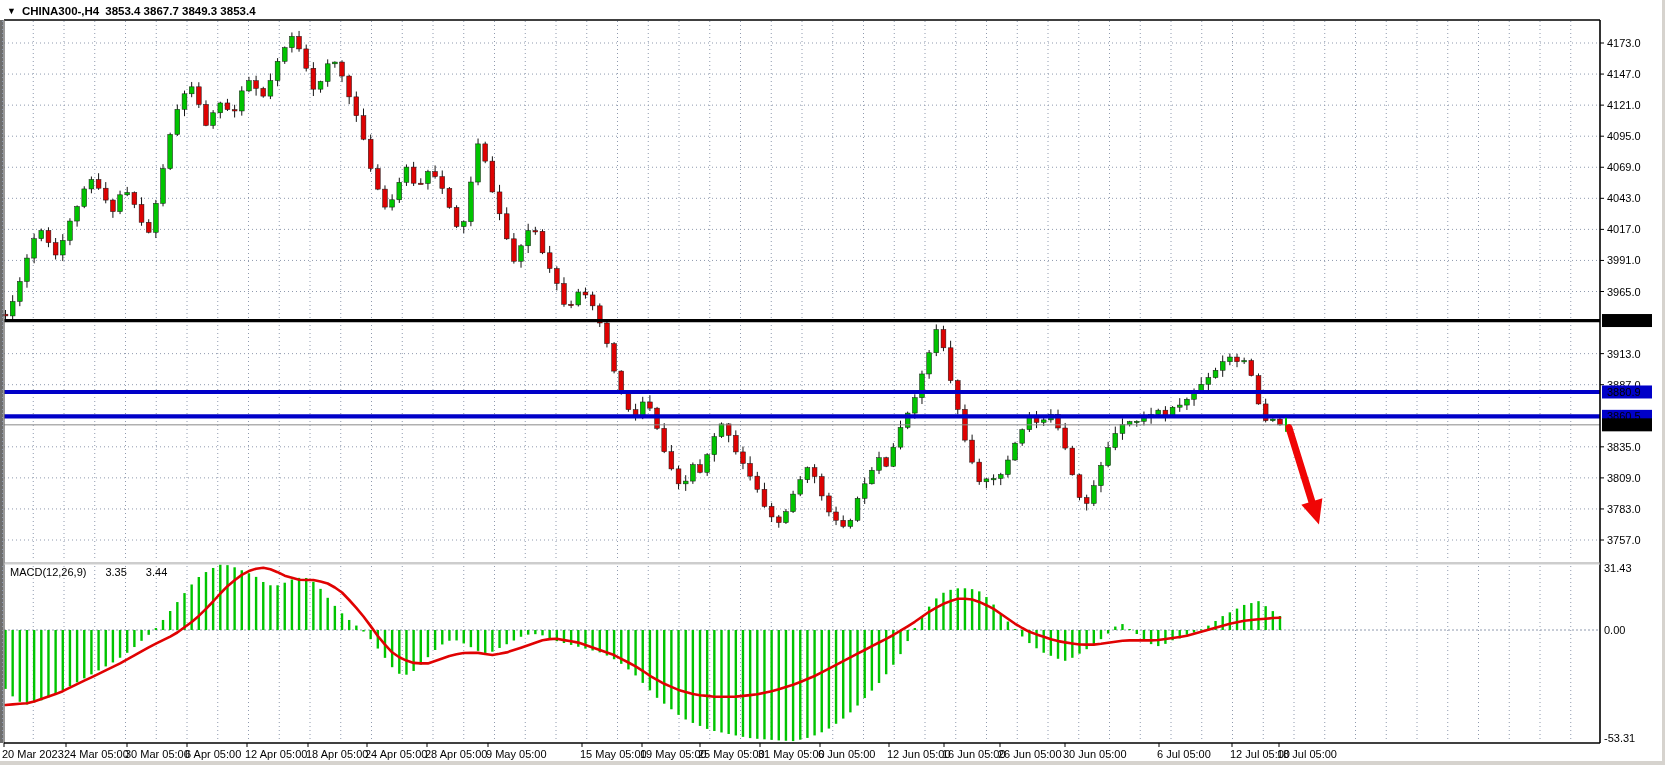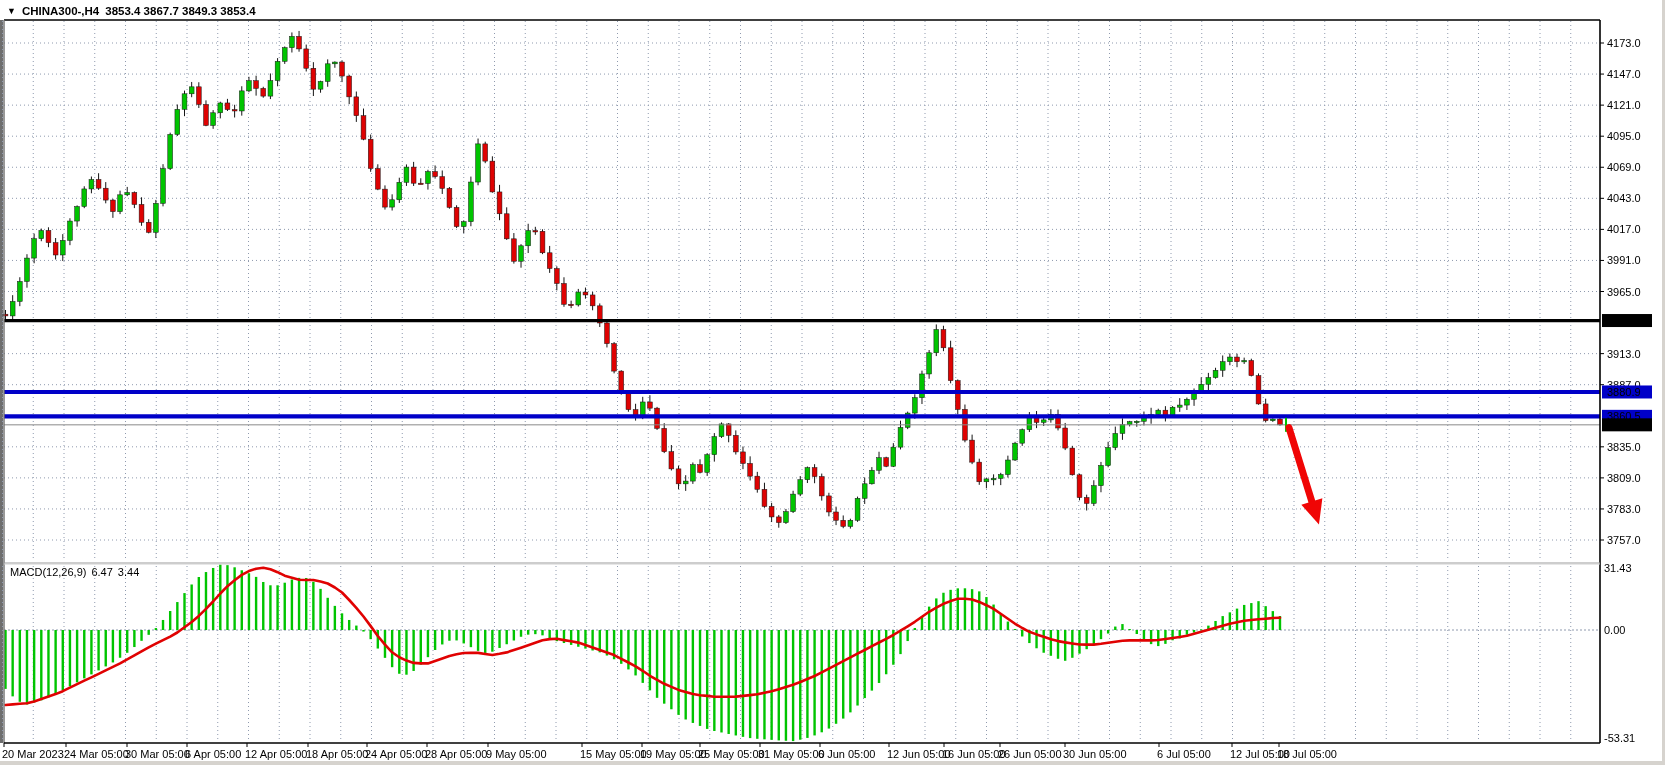--- a/index.html
+++ b/index.html
@@ -4,34 +4,34 @@
 <style>
   html,body{margin:0;padding:0;background:#fff;}
   .window{position:relative;width:1665px;height:765px;background:#fff;overflow:hidden;
           font-family:"Liberation Sans",sans-serif;}
   svg{position:absolute;left:0;top:0;}
   svg text{font-family:"Liberation Sans",sans-serif;font-size:11px;fill:#000;}
   .title-row{position:absolute;left:7px;top:3px;height:15px;display:flex;align-items:center;
              gap:6px;font-size:11.5px;font-weight:700;color:#000;z-index:5;}
   .dd{font-size:9px;line-height:10px;cursor:pointer;}
   .macd-label{position:absolute;left:10px;top:566px;font-size:11px;color:#000;z-index:5;
-              display:flex;gap:5px;}
+              display:flex;gap:19px;}
 </style>
 </head>
 <body>
 
 <div class="window">
   <div class="title-row">
     <span class="dd">▼</span>
     <span>CHINA300-,H4</span>
     <span>3853.4 3867.7 3849.3 3853.4</span>
   </div>
   <div class="macd-label">
     <span>MACD(12,26,9)</span>
-    <span>6.47</span>
+    <span>3.35</span>
     <span>3.44</span>
   </div>
   <svg id="svg" width="1665" height="765" viewBox="0 0 1665 765">
       <rect x="0" y="0" width="1665" height="765" fill="#fff"></rect>
       <rect x="0" y="20" width="3" height="723" fill="#6e6e6e"></rect>
       <rect x="1662" y="0" width="3" height="765" fill="#D6D3CE"></rect>
       <rect x="0" y="761" width="1665" height="4" fill="#D6D3CE"></rect>
       <rect x="4" y="20" width="1596" height="542" fill="#fff"></rect>
       <rect x="4" y="565" width="1596" height="178" fill="#fff"></rect>
       <line x1="2.5" y1="21" x2="2.5" y2="561" stroke="#8F9AAE" stroke-width="1" stroke-dasharray="1 3"></line>

